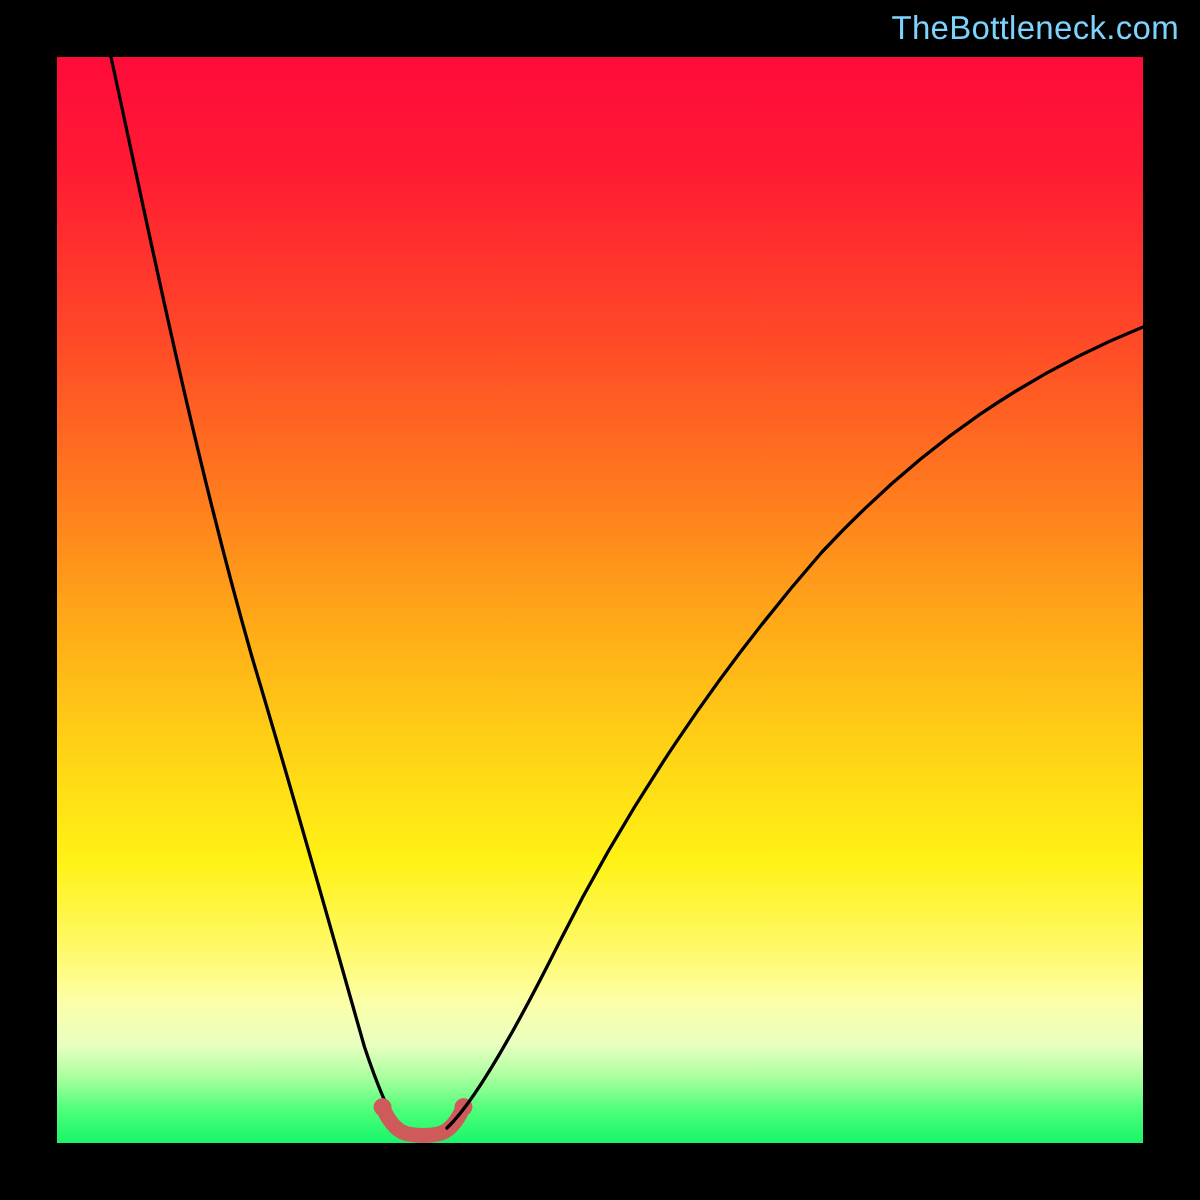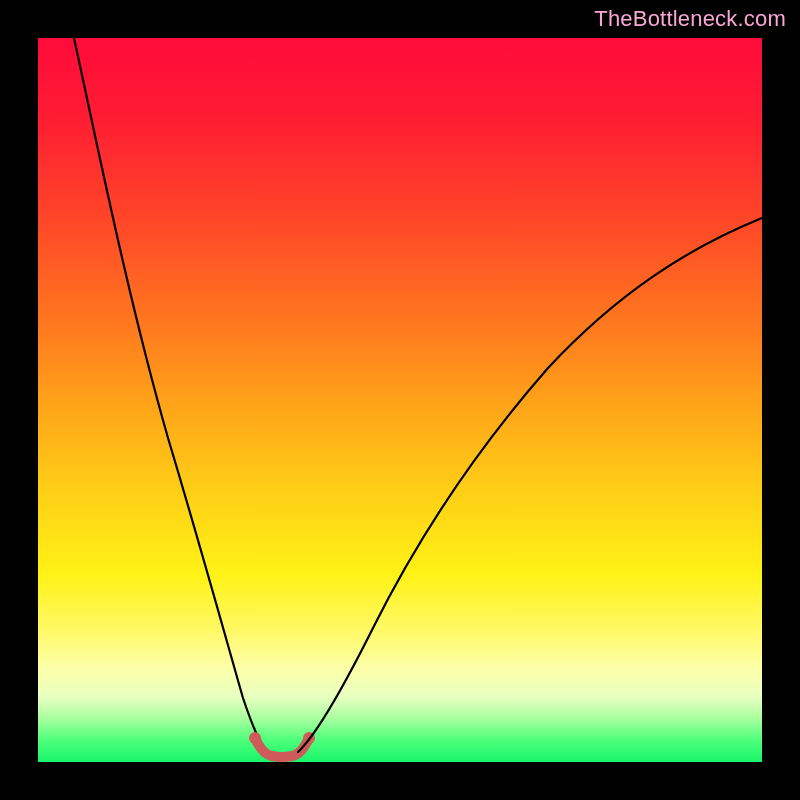--- a/index.html
+++ b/index.html
@@ -38,21 +38,21 @@
       #e8ffc0 91%,
       #a8ff9e 94%,
       #4dff7a 97%,
       #18f56a 100%
     );
   }
   .watermark {
     position: absolute;
     top: 6px;
     right: 14px;
-    color: #f9a8d4;
+    color: #7dd3fc;
     font-size: 22px;
     letter-spacing: 0.2px;
     font-weight: 400;
   }
   svg.curves {
     position: absolute;
     left: 0;
     top: 0;
     width: 724px;
     height: 724px;

